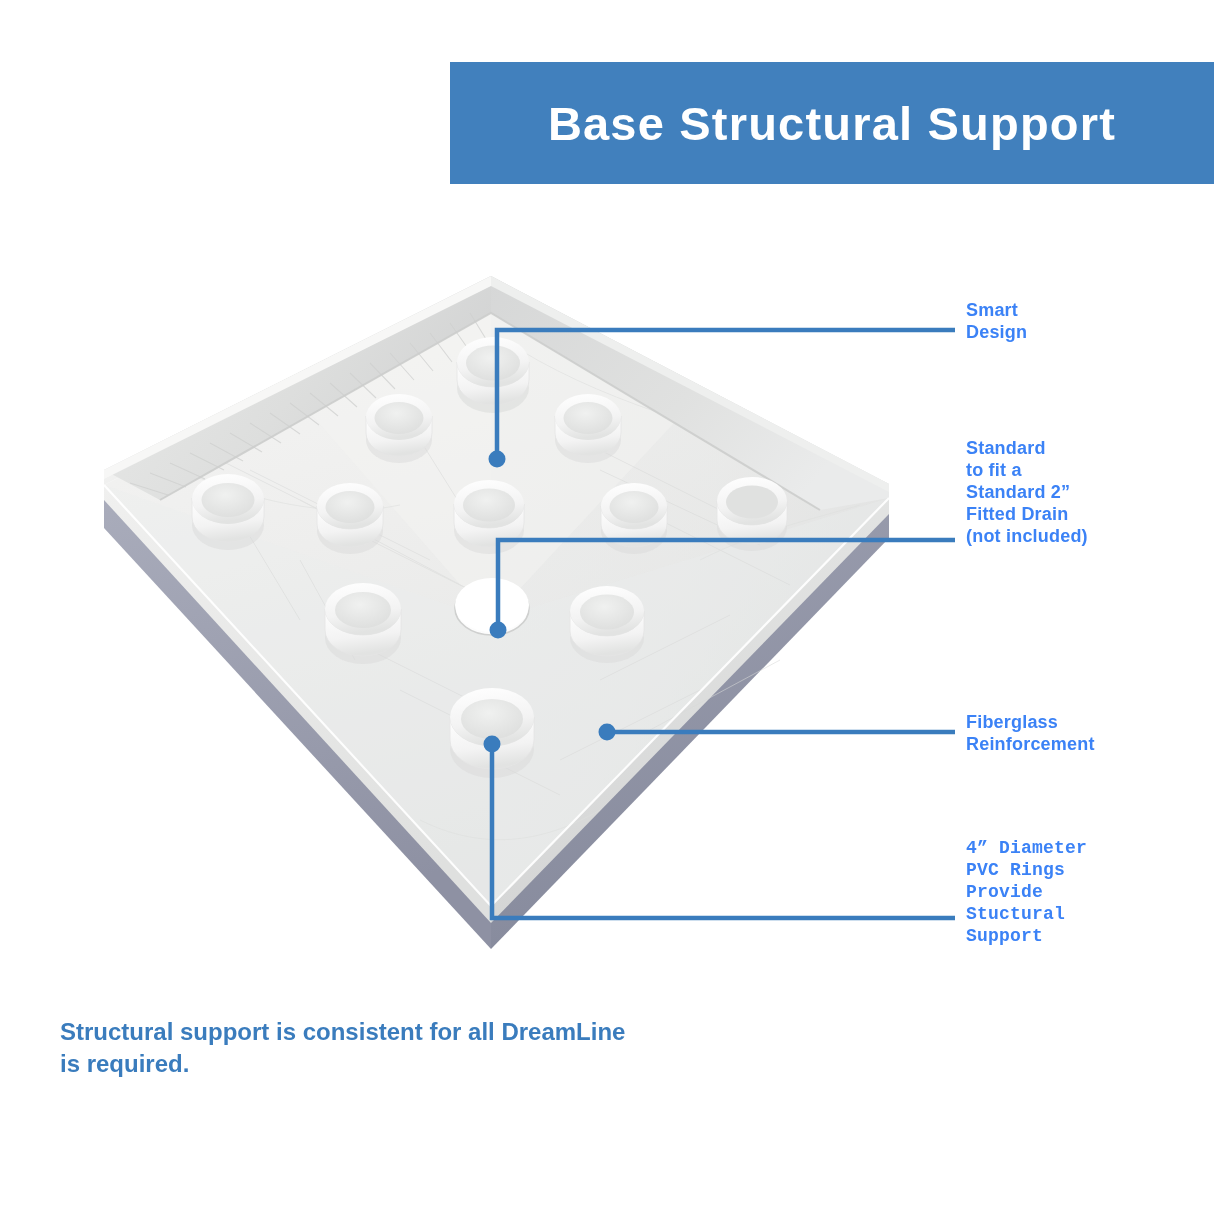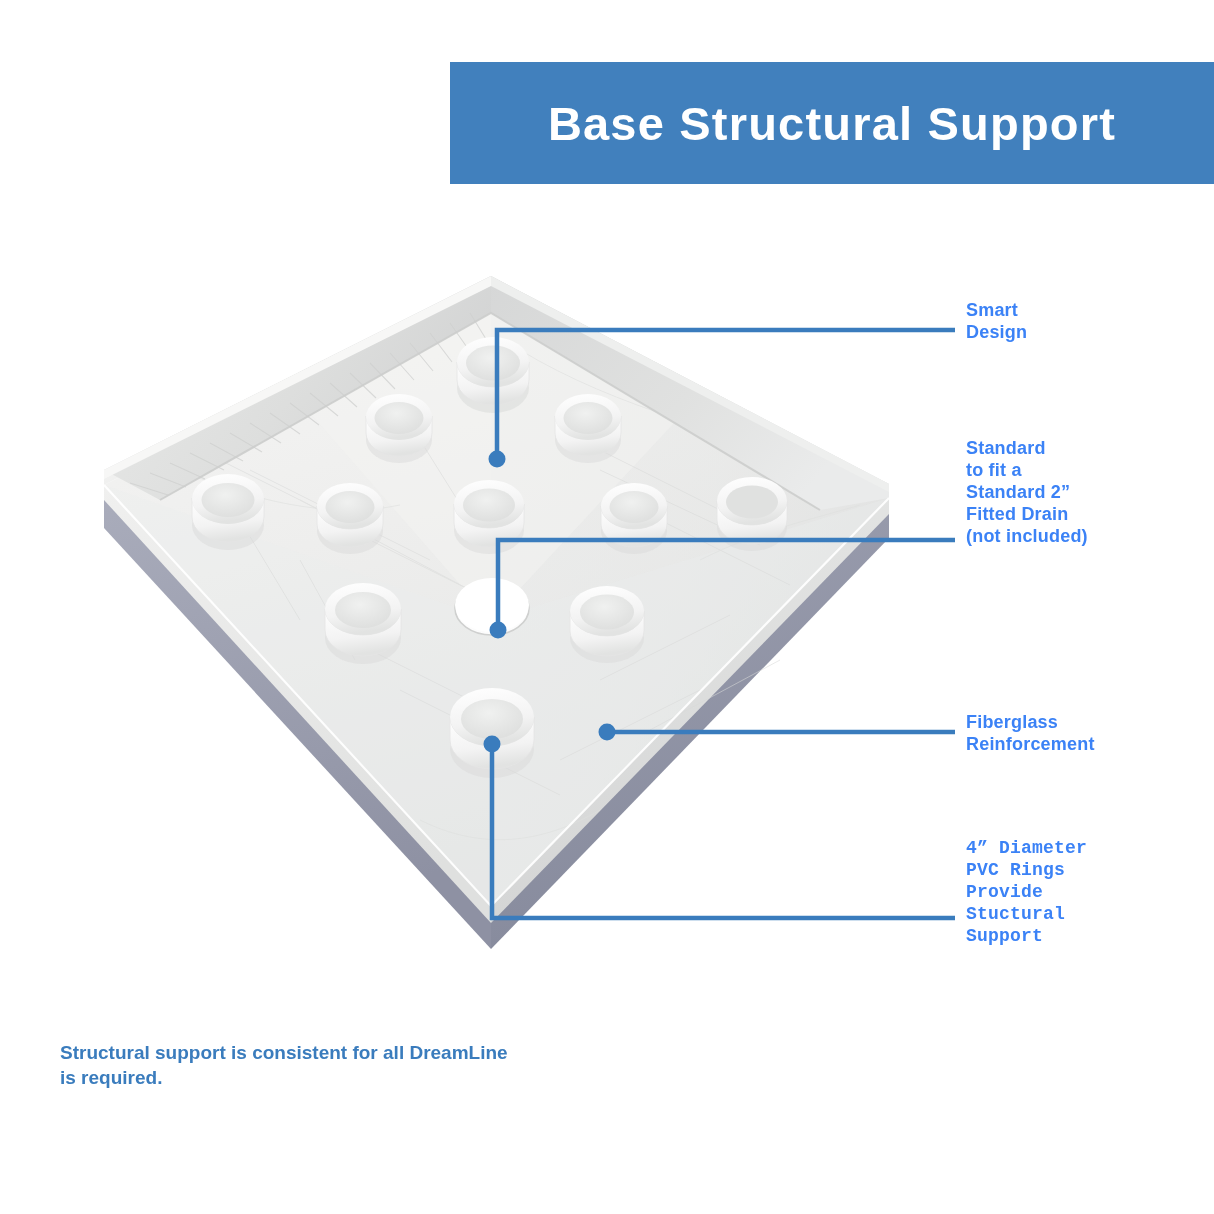--- a/index.html
+++ b/index.html
@@ -29,22 +29,22 @@
     font-family:"Liberation Sans", sans-serif;
   }
   .callout .ln{display:block;white-space:nowrap;}
   #callout-smart{left:966px;top:300px;}
   #callout-opening{left:966px;top:438px;}
   #callout-fiberglass{left:966px;top:712px;}
   #callout-pvc{left:966px;top:838px;font-family:Liberation Mono, monospace;}
 
   
   .caption{
-    position:absolute;left:60px;top:1040px;width:800px;
-    color:#3a7cbd;font-weight:bold;font-size:19px;line-height:1.33;
+    position:absolute;left:60px;top:1016px;width:800px;
+    color:#3a7cbd;font-weight:bold;font-size:24px;line-height:1.33;
     font-family:"Liberation Sans", sans-serif;
   }
   .caption .ln{display:block;white-space:nowrap;}
 
   
   .product{position:absolute;left:0;top:0;width:1214px;height:1214px;}
 </style>
 </head>
 <body>
 

